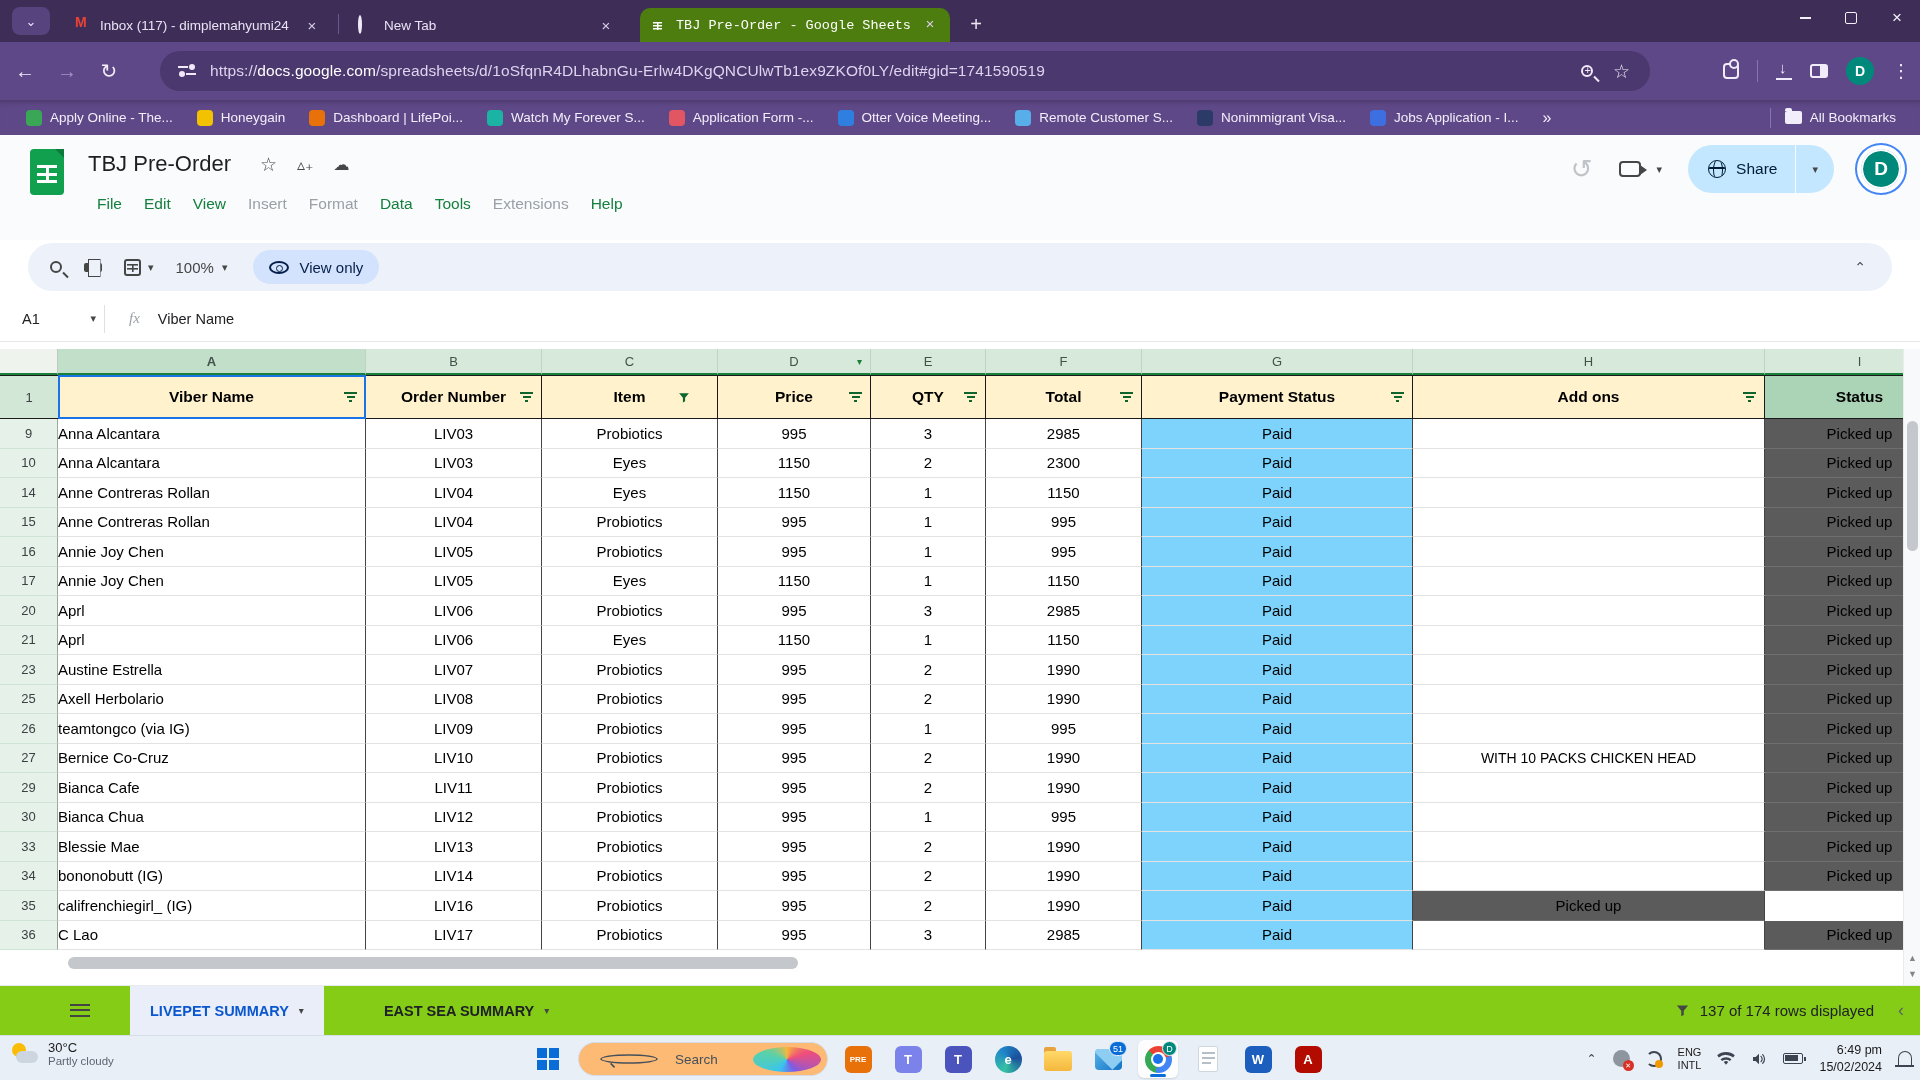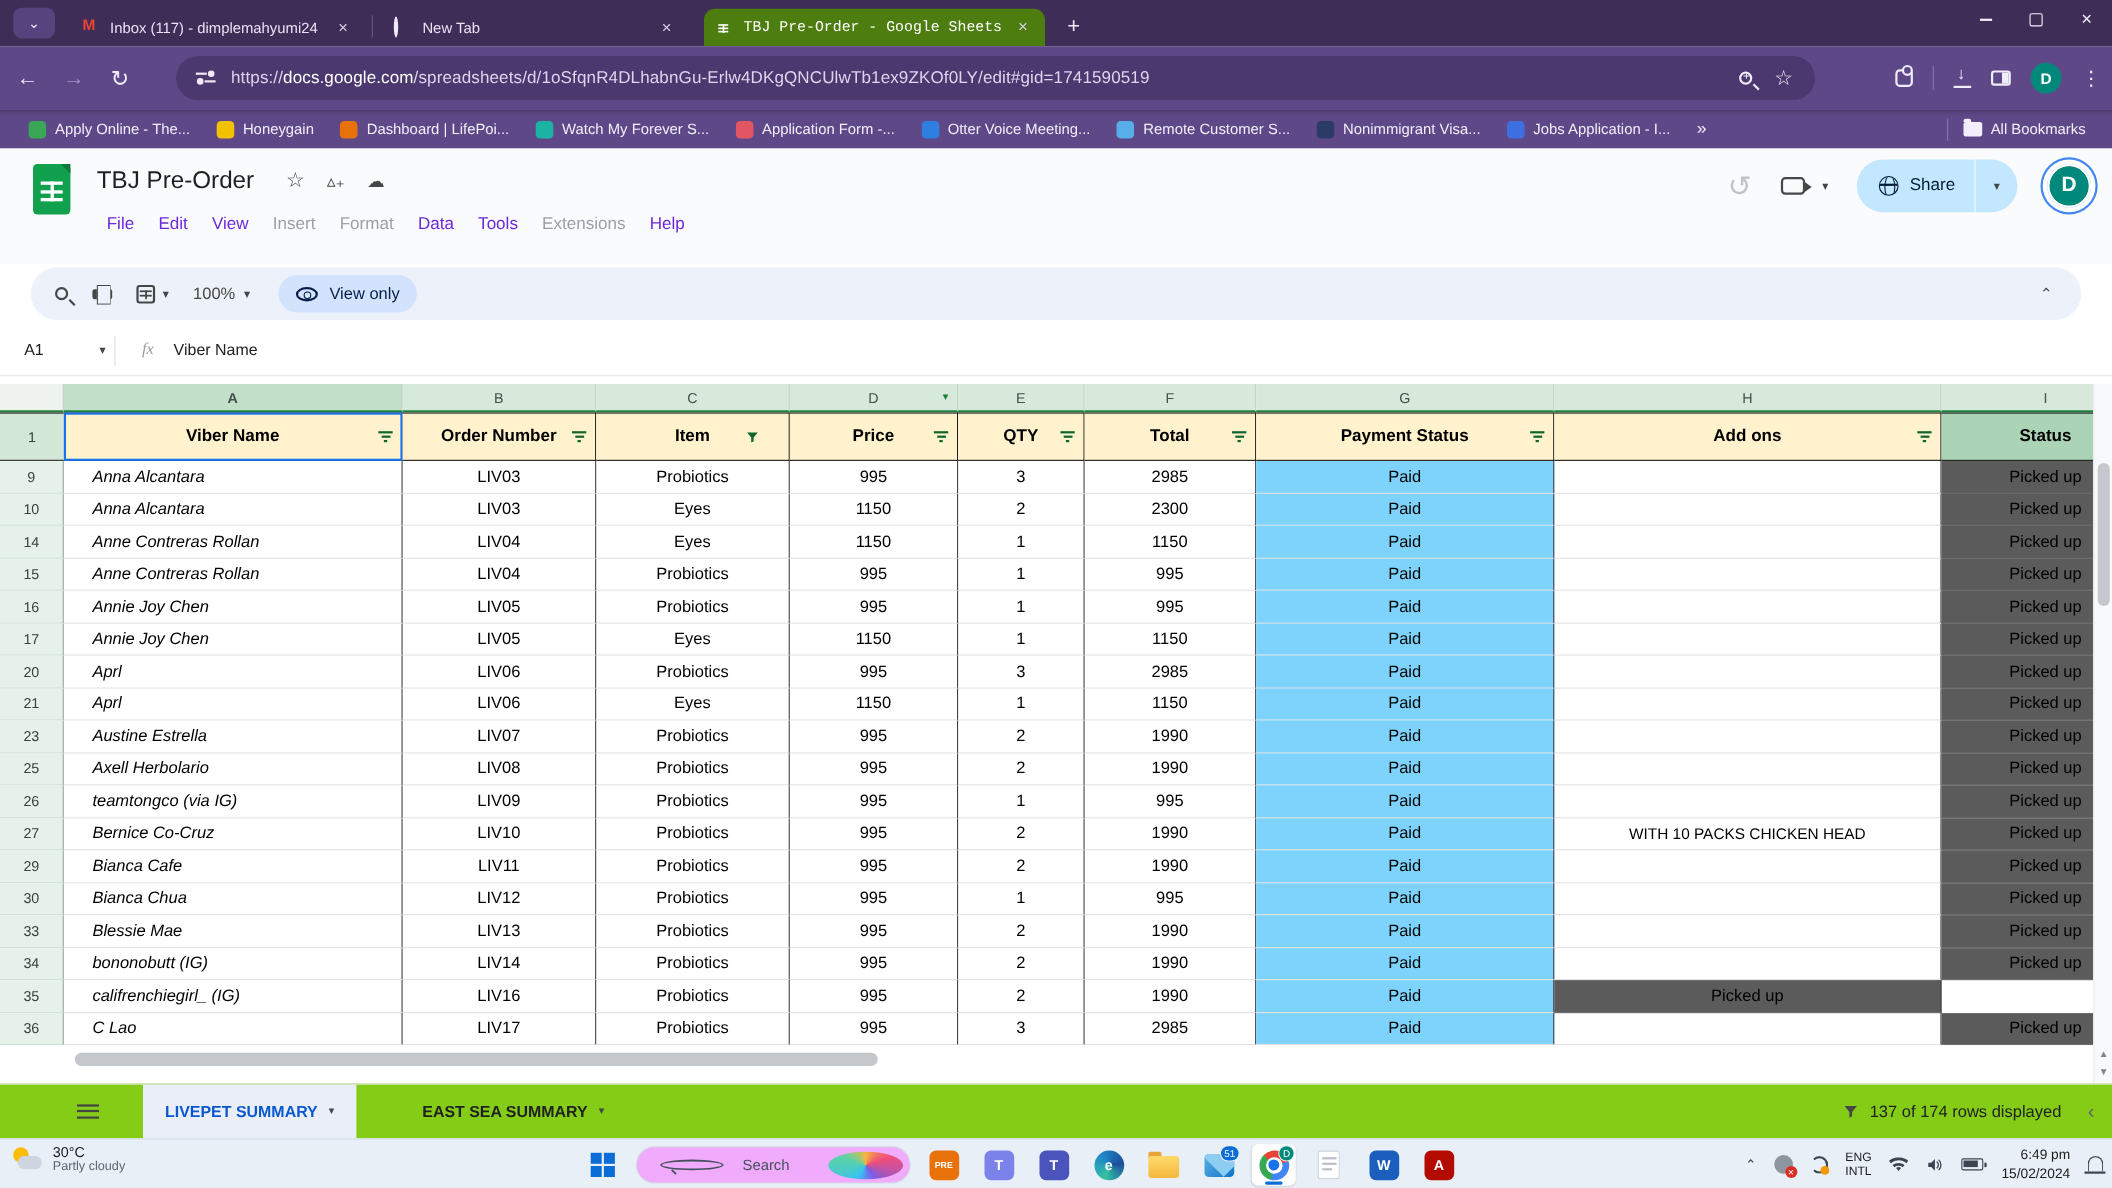--- a/index.html
+++ b/index.html
@@ -69,21 +69,21 @@
   .sheets-logo:before { content:""; position:absolute; left:7px; top:16px; width:20px; height:18px;
      background:
       linear-gradient(#fff,#fff) 0 0/20px 3px no-repeat,
       linear-gradient(#fff,#fff) 0 7.5px/20px 3px no-repeat,
       linear-gradient(#fff,#fff) 0 15px/20px 3px no-repeat,
       linear-gradient(#fff,#fff) 8.5px 0/3px 18px no-repeat; }
   .sheets-logo:after { content:""; position:absolute; right:0; top:0; border-style:solid; border-width:0 9px 9px 0; border-color:transparent #0c7a3c transparent transparent; }
   #doc-title { position:absolute; left:88px; top:16px; font-size:22px; color:#1f1f1f; }
   .title-icons { position:absolute; left:260px; top:18px; display:flex; gap:20px; color:#444746; font-size:19px; align-items:center; }
   .menubar { position:absolute; left:86px; top:54px; display:flex; }
-  .menu-item { font-size:15.5px; color:#6d28d9; padding:6px 11px; border-radius:6px; }
+  .menu-item { font-size:15.5px; color:#15803d; padding:6px 11px; border-radius:6px; }
   .menu-item.disabled { color:#9aa0a6; }
   .hdr-right { position:absolute; right:18px; top:10px; display:flex; align-items:center; gap:26px; }
   .hist-icon { font-size:26px; color:#c0c4c9; }
   .cam-wrap { display:flex; align-items:center; gap:6px; color:#444746; }
   .cam-icon { width:22px; height:16px; border:2.2px solid #444746; border-radius:4px; position:relative; }
   .cam-icon:after { content:""; position:absolute; right:-8px; top:2px; border-style:solid; border-width:5px 0 5px 7px; border-color:transparent transparent transparent #444746; }
   .caret { font-size:11px; color:#444746; }
   .share-btn { height:48px; background:#c2e7ff; border-radius:24px; display:flex; align-items:center; color:#001d35; font-size:15.5px; }
   .share-main { display:flex; align-items:flex-end; gap:10px; padding:0 18px 0 20px; }
   .share-sep { width:1px; height:48px; background:#f9fbfd; }
@@ -127,21 +127,21 @@
   .hcell.green { background:#abd4b6; }
   .hnum { background:#d2e7d6; border-bottom:1px solid #1a1a1a; border-top:1px solid #1a1a1a; display:flex; align-items:center; justify-content:center; font-size:13px; color:#3c4043; }
   .hcell.selcell { outline:2.5px solid #1a73e8; outline-offset:-2.5px; }
   .flt-lines { position:absolute; right:8px; width:13px; height:11px;
      background: linear-gradient(#0d652d,#0d652d) 0 0/13px 2px no-repeat, linear-gradient(#0d652d,#0d652d) 2.5px 4px/8px 2px no-repeat, linear-gradient(#0d652d,#0d652d) 5px 8px/3px 2px no-repeat; }
   .flt-funnel { position:absolute; right:26px; width:14px; height:13px; }
   .flt-funnel svg { display:block; }
   .drow { }
   .rnum { background:#e6f2e9; border-bottom:1px solid #cfe2d4; border-right:1px solid #9aa89d; display:flex; align-items:center; justify-content:center; font-size:13px; color:#3c4043; }
   .dcell { border-right:1px solid #444; border-bottom:1px solid #e3e3e3; display:flex; align-items:center; justify-content:center; font-size:15px; color:#000; white-space:nowrap; overflow:hidden; }
-  .dcell.left { justify-content:flex-start; padding-left:26px;font-style:italic; }
+  .dcell.left { justify-content:flex-start; padding-left:0; }
   .dcell.paid { background:#7dd3fc; }
   .dcell.statusc { background:#5b5b5b; border-bottom:1px solid #6e6e6e; color:#000; }
 
   
   #vscroll { position:absolute; right:0; top:349px; width:17px; height:636px; background:#f8f9fa; border-left:1px solid #ebebeb; }
   #vthumb { position:absolute; left:3px; top:72px; width:11px; height:130px; background:#c4c7cb; border-radius:6px; }
   .vsarrow { position:absolute; left:4px; font-size:9px; color:#80868b; }
   #hscroll { position:absolute; left:58px; top:955px; width:1760px; height:16px; }
   #hthumb { position:absolute; left:10px; top:2px; width:730px; height:12px; background:#c4c7cb; border-radius:6px; }
 
@@ -163,21 +163,21 @@
   .wicon:before { content:""; position:absolute; left:2px; top:2px; width:14px; height:14px; border-radius:50%; background:#fbbc04; }
   .wicon:after { content:""; position:absolute; left:6px; top:10px; width:22px; height:12px; border-radius:8px; background:#cdd6e0; }
   .wtxt1 { font-size:13px; color:#1b1b1b; }
   .wtxt2 { font-size:11.5px; color:#5c6570; }
   #centericons { position:absolute; left:528px; top:3px; height:40px; display:flex; align-items:center; gap:10px; }
   .start { width:22px; height:22px; display:grid; grid-template-columns:10px 10px; grid-template-rows:10px 10px; gap:2px; }
   .start i { background:#0a6cd6; }
   .tb-slot { width:40px; height:38px; display:flex; align-items:center; justify-content:center; border-radius:6px; position:relative; }
   .tb-slot.active { background:#fdfdfe; box-shadow:0 1px 2px rgba(0,0,0,.12); }
   .tb-slot.active:after { content:""; position:absolute; bottom:1px; left:12px; width:16px; height:3px; border-radius:2px; background:#0a6cd6; }
-  #searchpill { width:250px; height:34px; background:#f0abfc; border:1px solid #d4dbe5; border-radius:17px; display:flex; align-items:center; padding:0 6px 0 14px; gap:10px; }
+  #searchpill { width:250px; height:34px; background:#fdba74; border:1px solid #d4dbe5; border-radius:17px; display:flex; align-items:center; padding:0 6px 0 14px; gap:10px; }
   #searchpill .mag { transform:scale(.8); border-color:#45505c; } #searchpill .mag:after { background:#45505c; }
   #searchpill span { font-size:13.5px; color:#45505c; flex:1; }
   .copilot { width:25px; height:25px; border-radius:50%; background:conic-gradient(#f6b73c,#ef4e7b,#7b5be6,#38c3f2,#5ad1a9,#f6b73c); }
   .appic { width:27px; height:27px; border-radius:6px; color:#fff; font-size:13px; font-weight:bold; display:flex; align-items:center; justify-content:center; }
   .badge { position:absolute; top:1px; right:1px; min-width:15px; height:15px; border-radius:8px; background:#0a6cd6; color:#fff; font-size:9px; display:flex; align-items:center; justify-content:center; padding:0 3px; border:1.5px solid #e9eff7; }
   .badge.teal { background:#00897b; }
   .chromeic { width:27px; height:27px; border-radius:50%; background:conic-gradient(from -45deg,#ea4335 0 33%,#4285f4 0 66%,#34a853 0 100%); position:relative; }
   .chromeic:before { content:""; position:absolute; left:6px; top:6px; width:15px; height:15px; border-radius:50%; background:#fff; }
   .chromeic:after { content:""; position:absolute; left:8.5px; top:8.5px; width:10px; height:10px; border-radius:50%; background:#1a73e8; }
   .folderic { width:28px; height:21px; position:relative; margin-top:4px; }

